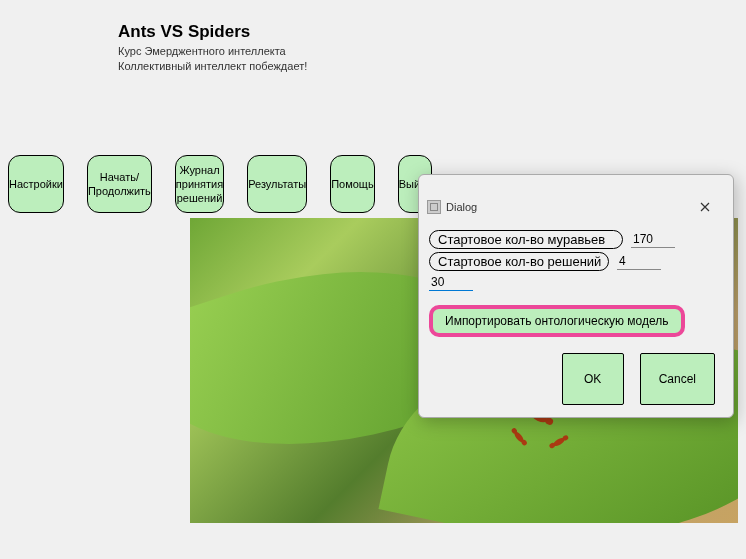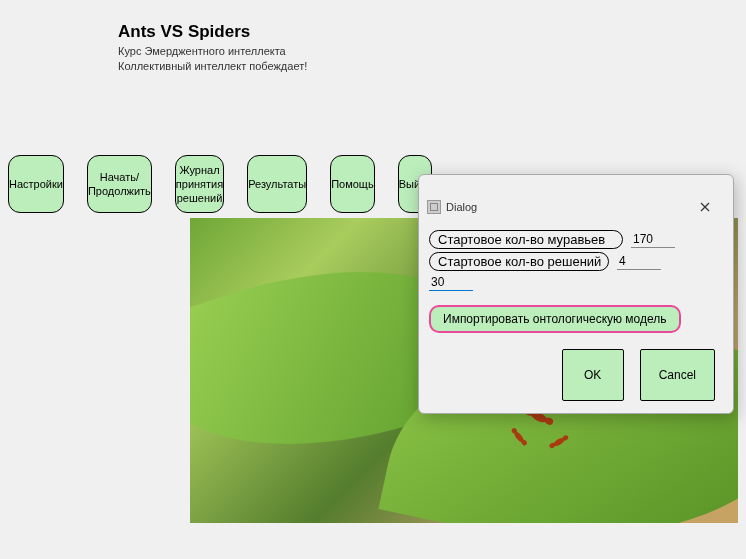--- a/index.html
+++ b/index.html
@@ -159,21 +159,21 @@
       background: transparent;
       font-size: 12px;
       padding: 1px 2px;
       font-family: inherit;
     }
     .field-input.focused { border-bottom: 1px solid #0078d4; }
     .import-btn {
       display: block;
       margin-top: 14px;
       background: #bceebc;
-      border: 2px solid #ec4899;
+      border: 4px solid #ec4899;
       border-radius: 10px;
       padding: 5px 12px;
       font-size: 12px;
       cursor: pointer;
       font-family: inherit;
     }
     .dialog-footer {
       display: flex;
       justify-content: flex-end;
       gap: 16px;

